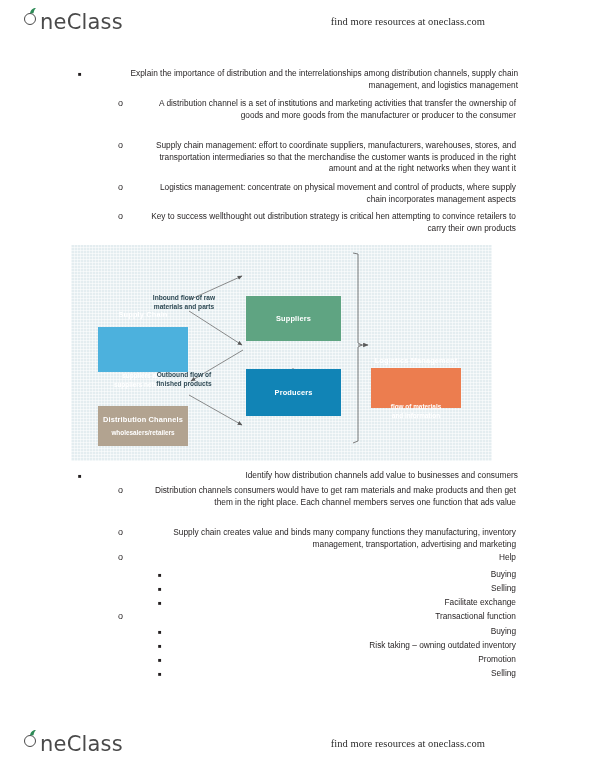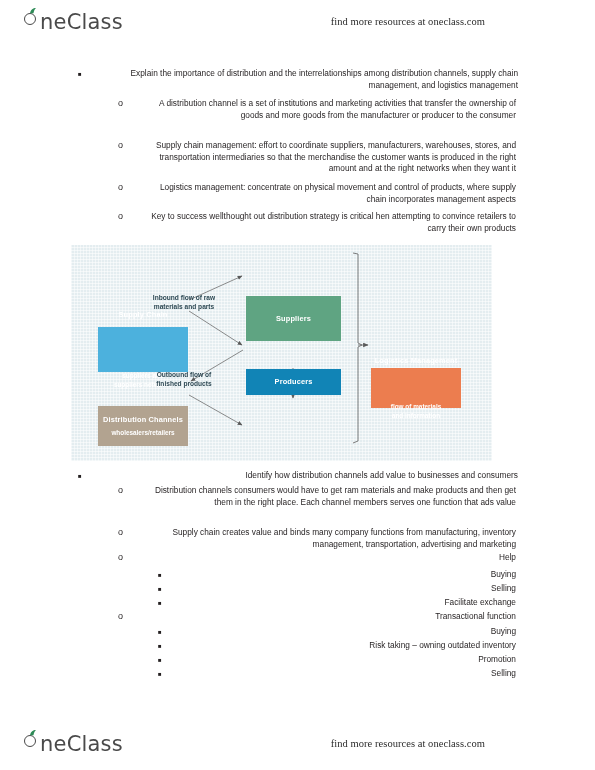--- a/index.html
+++ b/index.html
@@ -126,21 +126,21 @@
     flex-direction: column;
     align-items: center;
     justify-content: center;
     font-family: "Liberation Sans", sans-serif;
     margin-top: 44px;
   }
   .node .t1 { font-size: 7.4px; font-weight: bold; letter-spacing: .15px; line-height: 10px; }
   .node .t2 { font-size: 6.4px; line-height: 9px; font-weight: bold; }
 
   .n-suppliers      { left: 175px; top: 7px;   width: 95px; height: 45px; }
-  .n-producers      { left: 175px; top: 80px;  width: 95px; height: 26px; }
+  .n-producers      { left: 175px; top: 80px;  width: 95px; height: 47px; }
   .n-consumers      { left: 175px; top: 155px; width: 95px; height: 45px; }
   .n-supplychain    { left: 27px;  top: 38px;  width: 90px; height: 45px; gap: 48px; }
   .n-distchannels   { left: 27px;  top: 117px; width: 90px; height: 40px; }
   .n-logistics      { left: 300px; top: 79px;  width: 90px; height: 40px; gap: 33px; }
 
   .arrowlabel {
     position: absolute;
     font-size: 6.6px;
     line-height: 9px;
     font-weight: bold;
@@ -263,21 +263,21 @@
     <span class="tx">Identify how distribution channels add value to businesses and consumers</span>
   </div>
 
   <div class="bl lvl2" style="left:118px; top:485px; width:398px;">
     <span class="mk">o</span>
     <span class="tx">Distribution channels consumers would have to get ram materials and make products and then get them in the right place. Each channel members serves one function that ads value</span>
   </div>
 
   <div class="bl lvl2" style="left:118px; top:527px; width:398px;">
     <span class="mk">o</span>
-    <span class="tx">Supply chain creates value and binds many company functions from manufacturing, inventory management, transportation, advertising and marketing</span>
+    <span class="tx">Supply chain creates value and binds many company functions they manufacturing, inventory management, transportation, advertising and marketing</span>
   </div>
 
   <div class="bl lvl2" style="left:118px; top:552px; width:398px;">
     <span class="mk">o</span>
     <span class="tx">Help</span>
   </div>
 
   <div class="bl lvl3" style="left:158px; top:569px; width:358px;">
     <span class="mk">■</span>
     <span class="tx">Buying</span>

